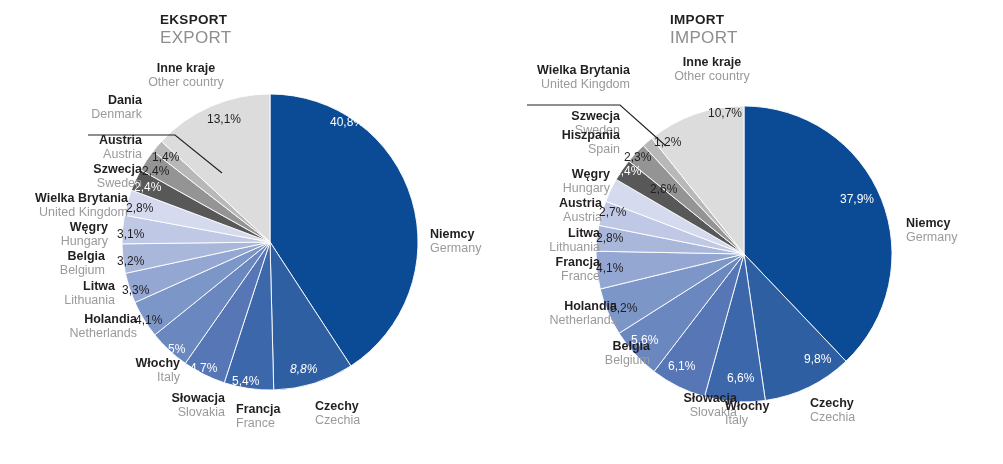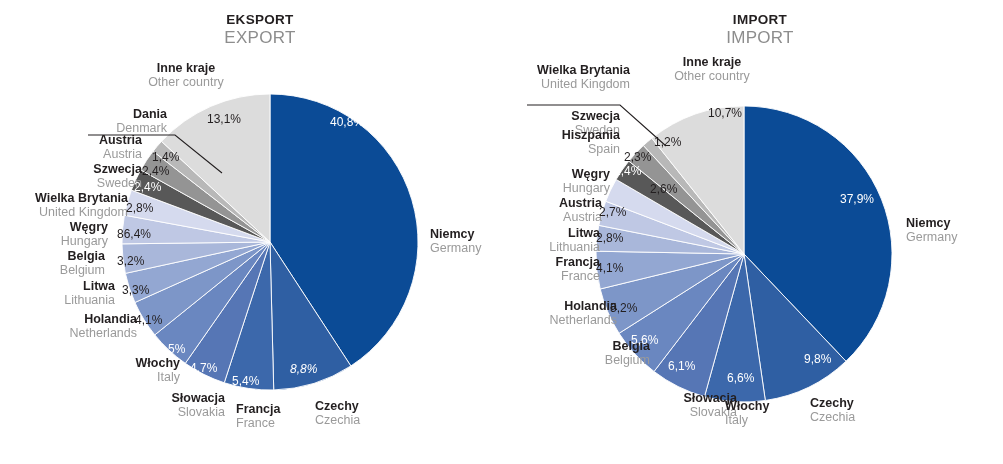--- a/index.html
+++ b/index.html
@@ -5,21 +5,21 @@
   html,body{margin:0;padding:0;background:#ffffff;}
   body{
     width:1003px;height:464px;position:relative;overflow:hidden;
     font-family:"Liberation Sans","DejaVu Sans",sans-serif;
     -webkit-font-smoothing:antialiased;
   }
   .chart-panel{position:absolute;top:0;height:464px;width:501px;}
   #panel-export{left:0;}
   #panel-import{left:502px;}
 
-  .chart-title{position:absolute;text-align:center;line-height:1.15;}
+  .chart-title{position:absolute;text-align:left;line-height:1.15;}
   .title-pl{font-weight:bold;font-size:13.5px;color:#231f20;letter-spacing:.3px;}
   .title-en{font-size:17px;color:#8d8d8d;letter-spacing:.3px;}
 
   .pie-svg{position:absolute;left:0;top:0;overflow:visible;}
 
   .lbl{position:absolute;line-height:1.1;white-space:nowrap;}
   .lbl .pl{font-weight:bold;font-size:12.5px;color:#231f20;display:block;}
   .lbl .en{font-size:12.5px;color:#9a9a9a;display:block;}
   .lbl.r{text-align:right;}
   .lbl.l{text-align:left;}
@@ -58,21 +58,21 @@
 
   <svg class="pie-svg" width="501" height="464" style="pointer-events:none;">
     <polyline points="88,135 175,135 222,173" fill="none" stroke="#231f20" stroke-width="1.1"></polyline>
   </svg>
 
   <div class="lbl c" style="left:112px;top:62px;width:148px;">
     <span class="pl">Inne kraje</span>
     <span class="en">Other country</span>
   </div>
 
-  <div class="lbl r" style="left:0px;top:108px;width:142px;padding-left:25px;">
+  <div class="lbl r" style="left:0px;top:94px;width:142px;">
     <span class="pl">Dania</span>
     <span class="en">Denmark</span>
   </div>
 
   <div class="lbl r" style="left:0px;top:134px;width:142px;">
     <span class="pl">Austria</span>
     <span class="en">Austria</span>
   </div>
 
   <div class="lbl r" style="left:0px;top:163px;width:142px;">
@@ -131,21 +131,21 @@
   </div>
 
   <div class="pct light" style="left:330px;top:115px;">40,8%</div>
   <div class="pct light" style="left:290px;top:362px;font-style:italic;">8,8%</div>
   <div class="pct light" style="left:232px;top:374px;">5,4%</div>
   <div class="pct light" style="left:190px;top:361px;">4,7%</div>
   <div class="pct light" style="left:158px;top:342px;">4,5%</div>
   <div class="pct dark" style="left:135px;top:313px;">4,1%</div>
   <div class="pct dark" style="left:122px;top:283px;">3,3%</div>
   <div class="pct dark" style="left:117px;top:254px;">3,2%</div>
-  <div class="pct dark" style="left:117px;top:227px;">86,4%</div>
+  <div class="pct dark" style="left:117px;top:227px;">3,1%</div>
   <div class="pct dark" style="left:126px;top:201px;">2,8%</div>
   <div class="pct light" style="left:134px;top:180px;">2,4%</div>
   <div class="pct dark" style="left:142px;top:164px;">2,4%</div>
   <div class="pct dark" style="left:152px;top:150px;">1,4%</div>
   <div class="pct dark" style="left:207px;top:112px;">13,1%</div>
 </div>
 
 <div class="chart-panel" id="panel-import">
 
   <div class="chart-title" style="left:168px;top:12px;width:180px;">

